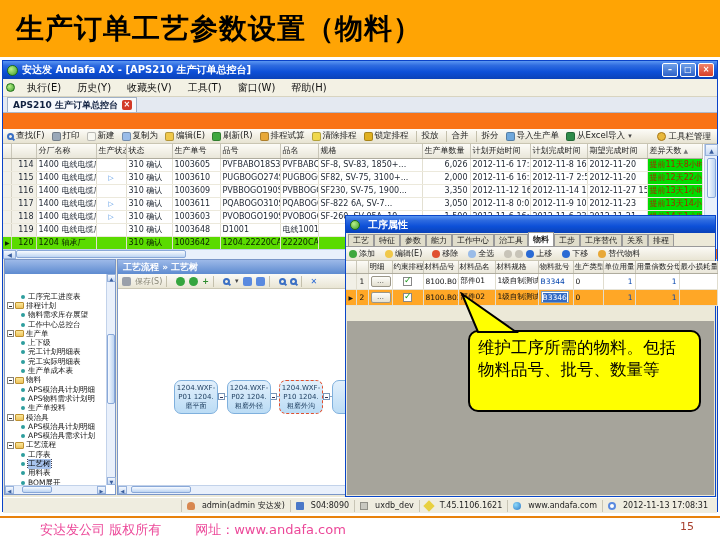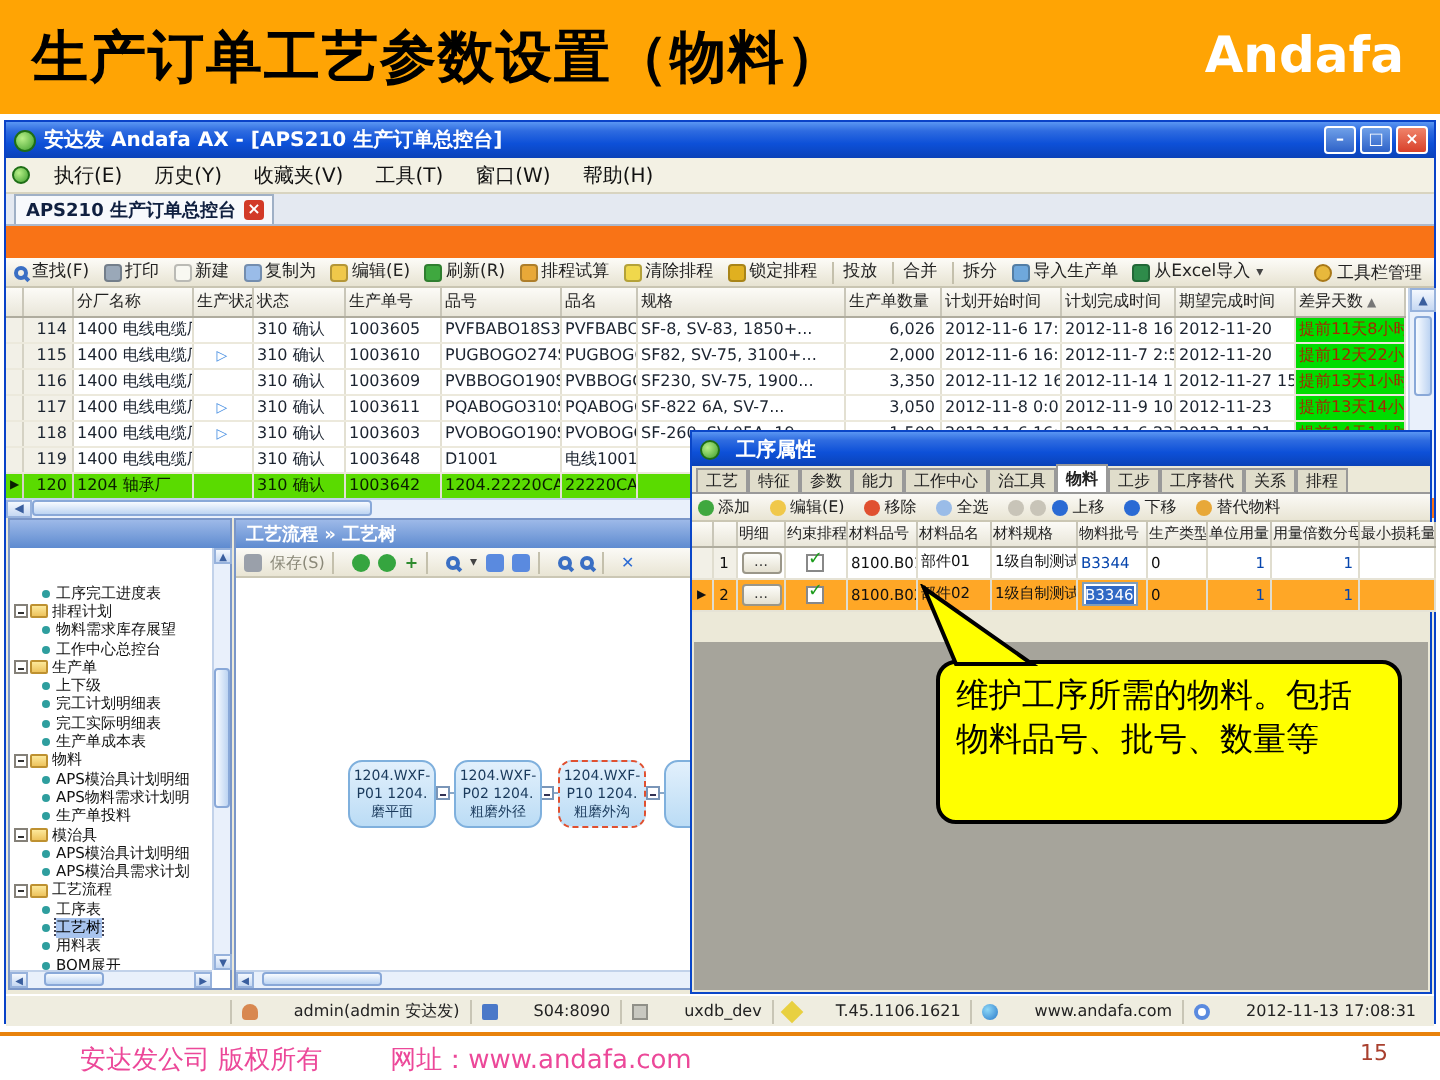--- a/index.html
+++ b/index.html
@@ -97,40 +97,39 @@
   #props-grid td.blue{color:#0645AD;text-align:right}
   #props-grid td.link{color:#0645AD}
   .dots-btn{display:inline-block;width:20px;height:11px;background:linear-gradient(#FDFDFA,#E4E0D0);border:1px solid #9A9688;border-radius:2px;font-size:7px;line-height:9px;text-align:center;color:#333}
   .cb{display:inline-block;width:9px;height:9px;background:#fff;border:1px solid #888;position:relative;vertical-align:middle}
   .cb::after{content:"✓";color:#1B9B1B;font-size:9px;position:absolute;top:-2.5px;left:0;font-weight:bold}
   .batch-edit{display:inline-block;background:#fff;border:1px solid #7F9DB9;height:12px;line-height:11px;padding:0 1px}
   .batch-edit span{background:#316AC5;color:#fff}
   #props-gray{position:absolute;left:1px;right:1px;bottom:1px;top:105px;background:#A6A49B}
   
   #statusbar{left:0;top:436px;width:714px;height:16px;background:#EFEDE0;border-top:1px solid #fff;display:flex;align-items:center;justify-content:flex-end;font-size:8px;color:#222;padding-right:4px}
-  .st-item{display:flex;align-items:center;gap:18px;border-left:1px solid #C8C5B5;padding:0 5px;height:12px}
+  .st-item{display:flex;align-items:center;gap:7px;border-left:1px solid #C8C5B5;padding:0 5px;height:12px}
   .st-ico{width:8px;height:8px;flex:0 0 auto}
   .ic-user{background:#D88850;border-radius:50% 50% 2px 2px}
   .ic-pc{background:#4A78C8;border-radius:1px}
   .ic-db{background:#C8C8C0;border:1px solid #909088}
   .ic-ver{background:#E8D040;transform:rotate(45deg)}
   .ic-globe{background:radial-gradient(circle at 35% 35%,#8ED8F8,#2878C8);border-radius:50%}
   .ic-clock{background:#fff;border:2px solid #5A8ADF;border-radius:50%}
   
   #callout{left:468px;top:330px;width:233px;height:82px;background:#FFFF00;border:2px solid #000;border-radius:10px;padding:5px 8px;font-size:16.5px;line-height:1.35;color:#000;z-index:20}
   #callout-tail{left:452px;top:292px;z-index:21}
 </style>
 </head>
 <body>
 
 <div id="slide">
 
   <div id="banner" class="abs">
     <div id="slide-title" class="abs">生产订单工艺参数设置（物料）</div>
-    <div id="brand" class="abs">Andafa</div>
   </div>
 
   <div id="win" class="abs">
 
     <div id="titlebar" class="abs">
       <span class="app-ico"></span>
       <span>安达发 Andafa AX - [APS210 生产订单总控台]</span>
       <span id="winbtns">
         <span class="wbtn">–</span>
         <span class="wbtn">□</span>

